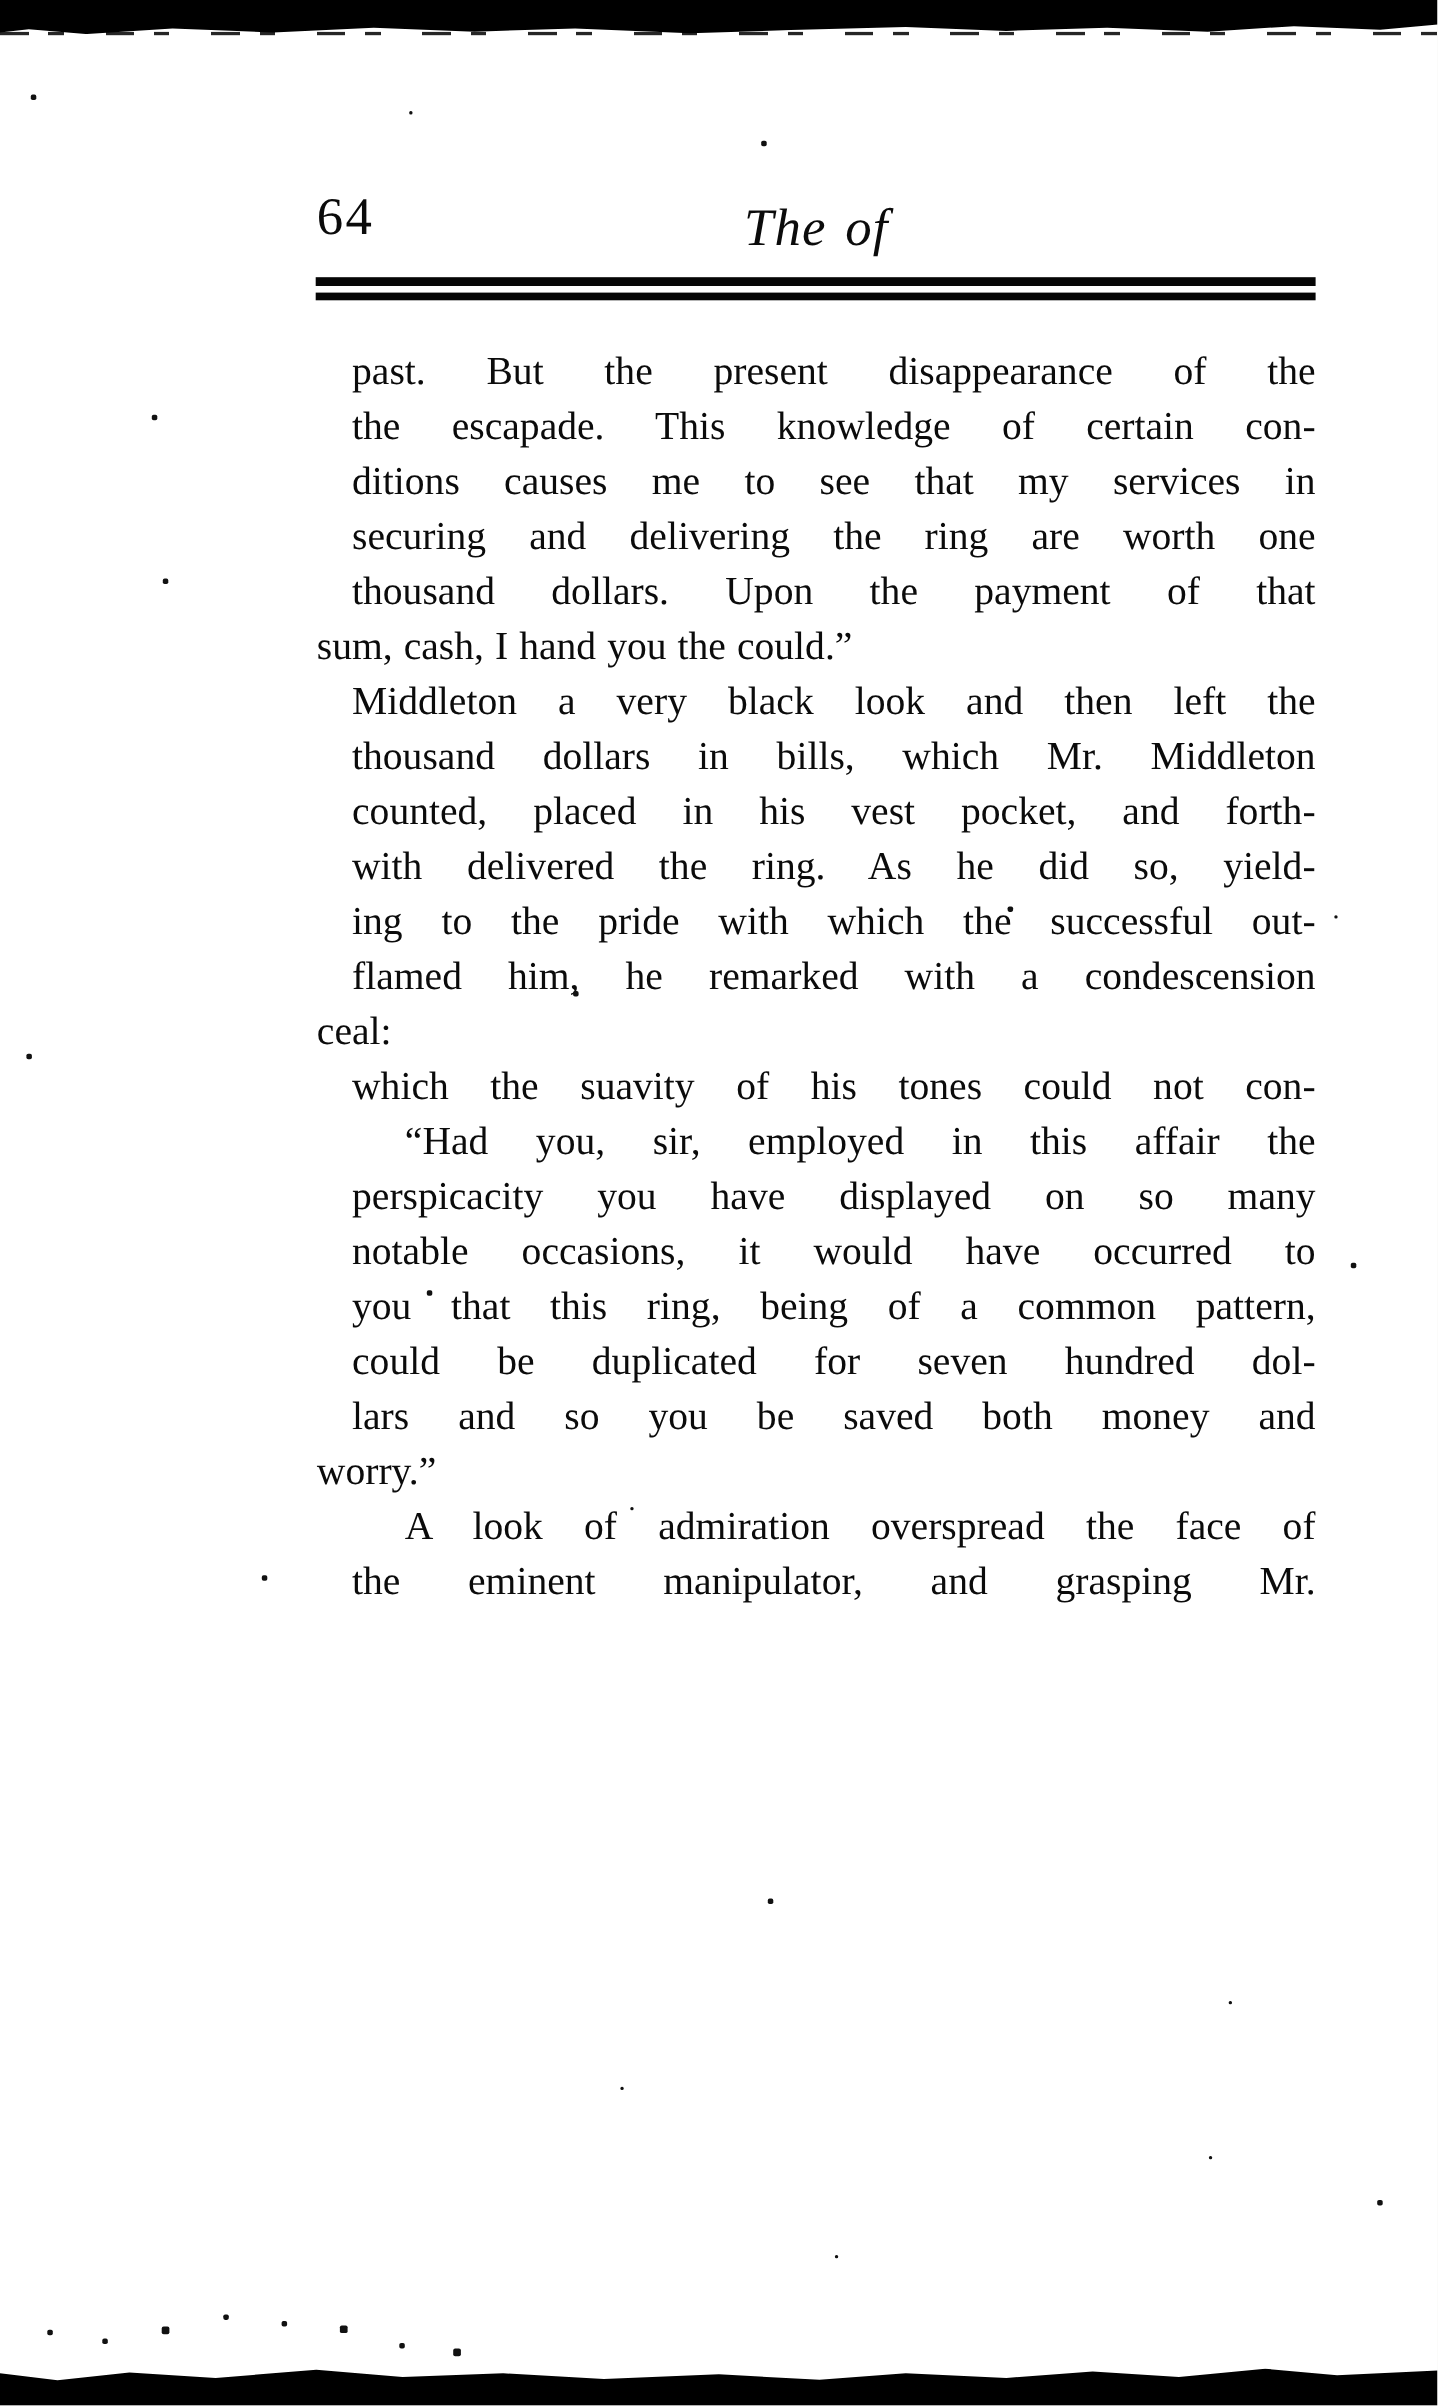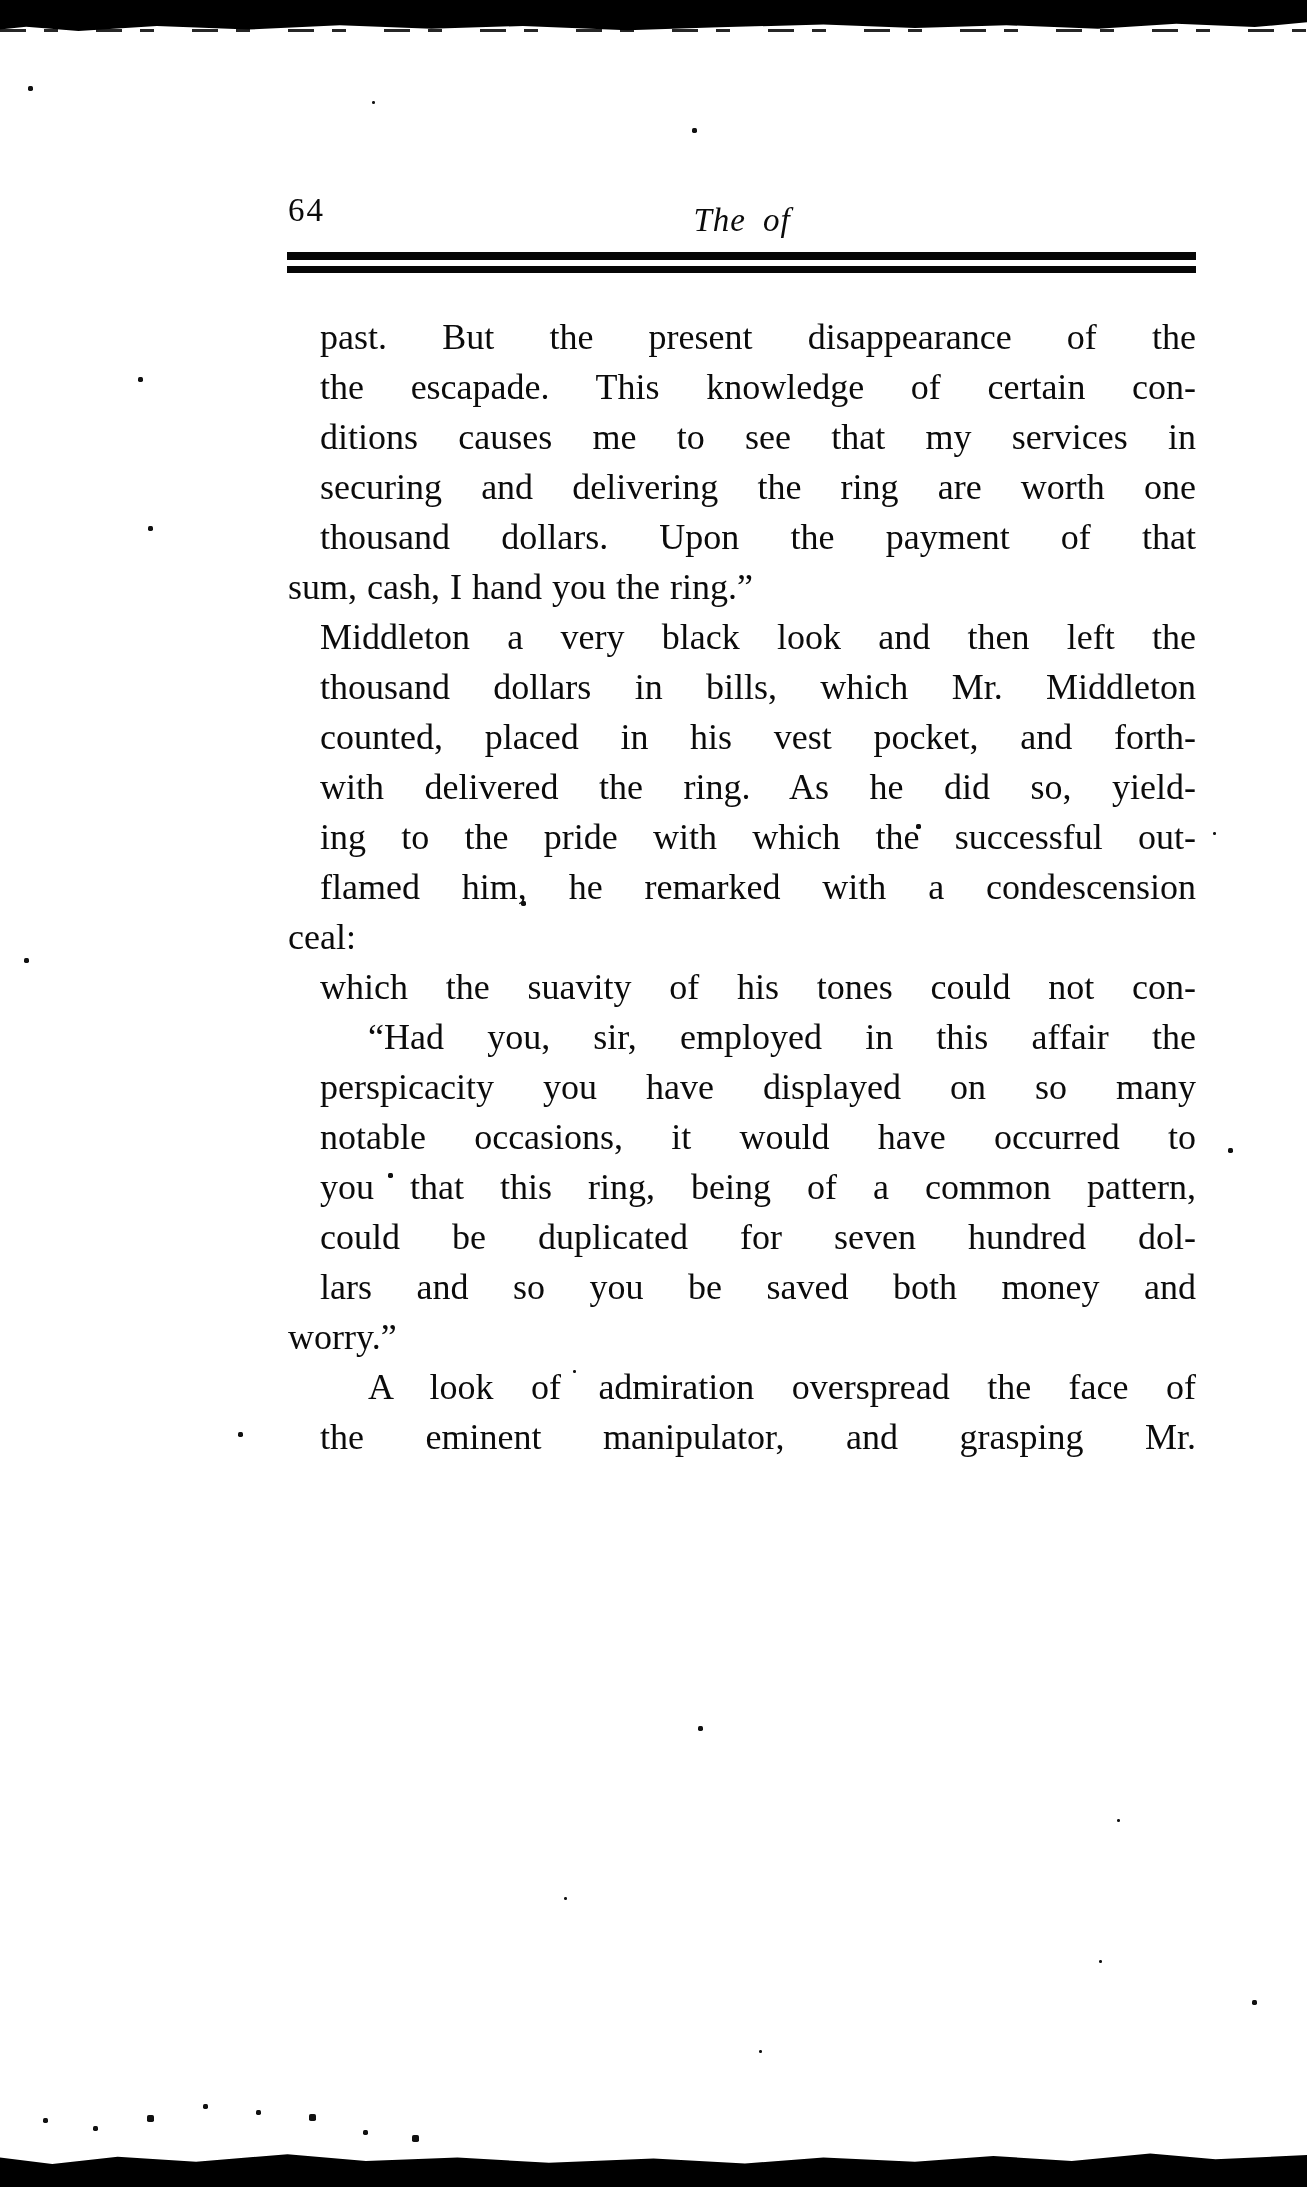--- a/index.html
+++ b/index.html
@@ -66,21 +66,21 @@
       205px 2106px 0 2px #111,
       258px 2112px 0 2px #111,
       312px 2117px 0 3px #111,
       365px 2132px 0 2px #111,
       415px 2138px 0 3px #111;
   }
 
   
   .running-head {
     position: absolute; left: 288px; top: 168px; width: 908px; height: 60px;
-    font-size: 33px; line-height: 60px; white-space: nowrap; margin-top: 12px;
+    font-size: 48px; line-height: 60px; white-space: nowrap;
   }
   .page-number { position: absolute; left: 0; top: 0; letter-spacing: 2px; }
   .running-title {
     position: absolute; left: 0; right: 0; top: 10px;
     display: flex; justify-content: center; gap: 17px;
     letter-spacing: 1px;
   }
   .running-title .it { font-style: italic; }
 
   
@@ -122,21 +122,21 @@
   </div>
 
   <div class="head-rule"></div>
 
   <div class="body-text" id="body-text">
       <div class="line j">past.  But the present disappearance of the</div>
       <div class="line j">the escapade.  This knowledge of certain con-</div>
       <div class="line j">ditions causes me to see that my services in</div>
       <div class="line j">securing and delivering the ring are worth one</div>
       <div class="line j">thousand dollars.  Upon the payment of that</div>
-      <div class="line">sum, cash, I hand you the ring.”</div>
+      <div class="line">sum, cash, I hand you the could.”</div>
       <div class="line j">Middleton a very black look and then left the</div>
       <div class="line j">thousand dollars in bills, which Mr. Middleton</div>
       <div class="line j">counted, placed in his vest pocket, and forth-</div>
       <div class="line j">with delivered the ring.  As he did so, yield-</div>
       <div class="line j">ing to the pride with which the successful out-</div>
       <div class="line j">flamed him, he remarked with a condescension</div>
       <div class="line">ceal:</div>
       <div class="line j">which the suavity of his tones could not con-</div>
       <div class="line j ind">“Had you, sir, employed in this affair the</div>
       <div class="line j">perspicacity you have displayed on so many</div>

